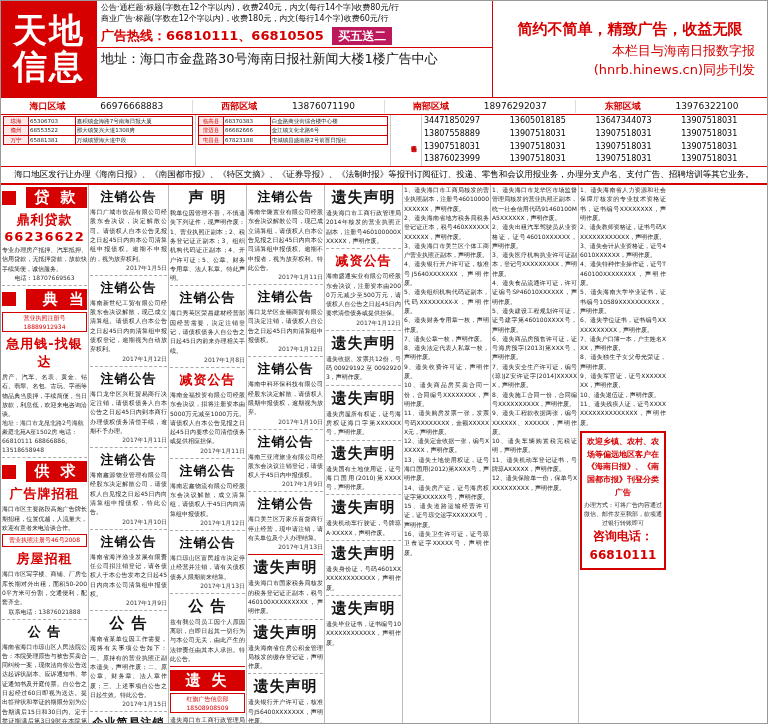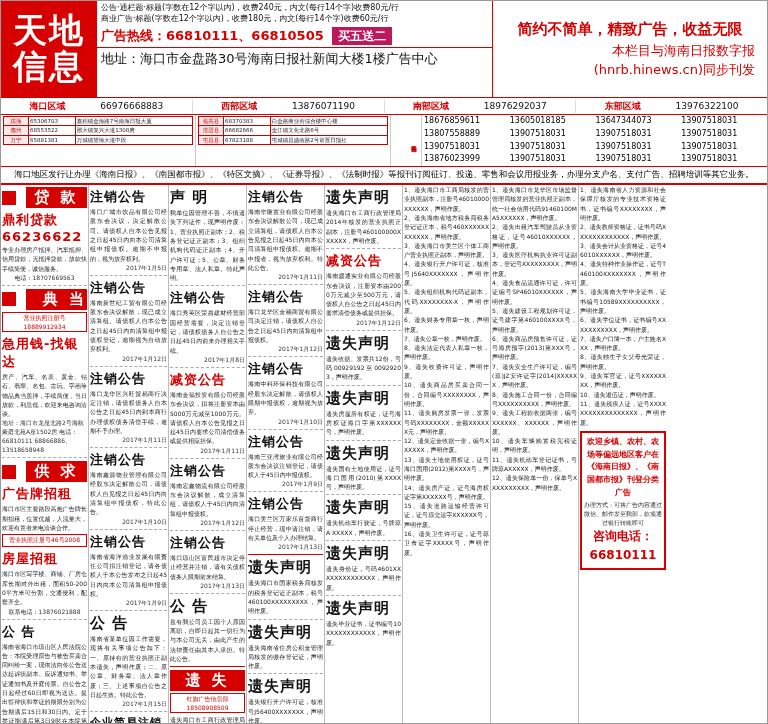--- a/index.html
+++ b/index.html
@@ -55,21 +55,21 @@
   .c4{width:78px;}
   .c5{width:78px;}
   .c6{width:88px;}
   .c7{width:88px;}
   .c8{width:88px;border-right:none;}
   .cat{
     background:#d60000;color:#fff;font-weight:bold;font-size:15px;text-align:center;
     padding:1px 0;margin:2px 0;letter-spacing:3px;
   }
   .adtitle{
-    font-weight:bold;font-size:13px;color:#111;margin:3px 0 1px;
+    text-align:center;font-weight:bold;font-size:13px;color:#111;margin:3px 0 1px;
     letter-spacing:1px;
   }
   .adtitle.red{color:#d60000;}
   .adtitle.big{font-size:15px;}
   .body{font-size:6px;line-height:1.55;color:#222;text-align:justify;word-break:break-all;}
   .sep{border-top:1px dashed #aaa;margin:3px 0;}
   .sep2{border-top:1px solid #d60000;margin:3px 0;}
   .stamp{
     border:1px solid #d60000;color:#d60000;font-size:6px;padding:1px 2px;
     margin:2px 0;text-align:center;
@@ -172,21 +172,21 @@
         <tr>
           <td class="h">屯昌县</td>
           <td>67823188</td>
           <td>屯城镇昌盛南路2号前百日报社</td>
         </tr>
       </tbody>
         </table>
     </div>
     <div class="cb-col" style="width:26px;text-align:center;color:#c00;font-size:6px;writing-mode:vertical-rl;">各市县业务联系</div>
     <div class="cb-nums">
-      <span>18676859611</span>
+      <span>34471850297</span>
       <span>13605018185</span>
       <span>13647344073</span>
       <span>13907518031</span>
       <span>13807558889</span>
       <span>13907518031</span>
       <span>13907518031</span>
       <span>13907518031</span>
       <span>13907518031</span>
       <span>13907518031</span>
       <span>13907518031</span>

